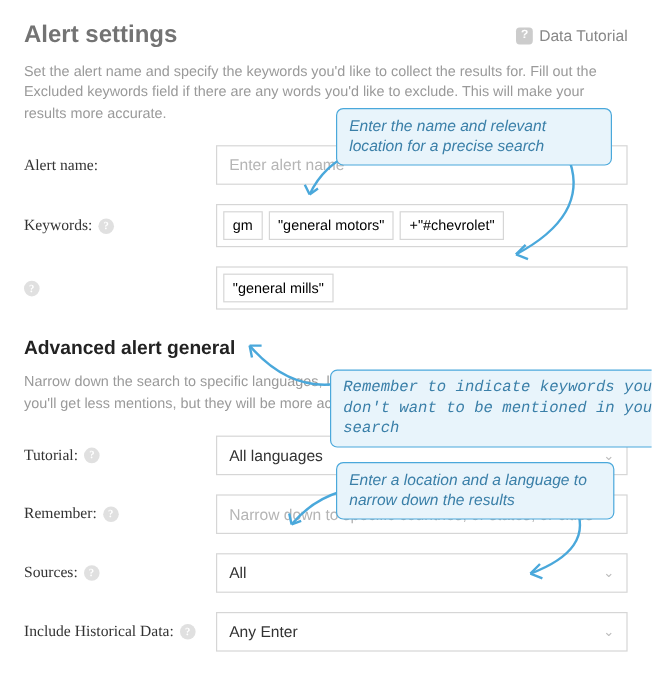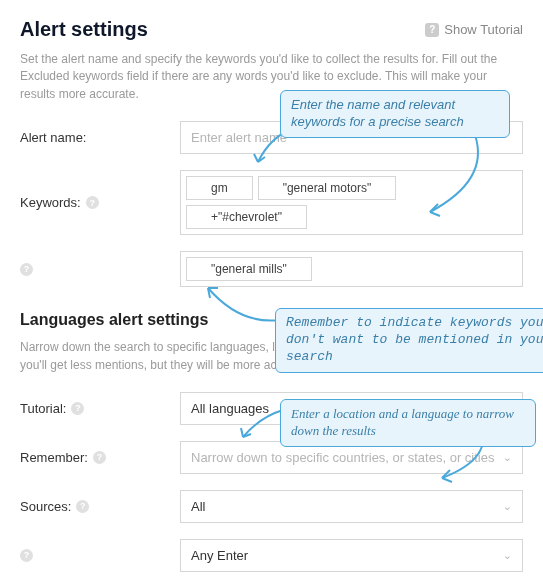--- a/index.html
+++ b/index.html
@@ -1,44 +1,44 @@
 <!DOCTYPE html>
 <html><head>
 <meta charset="utf-8">
 <style>
 * { box-sizing: border-box; margin: 0; padding: 0; }
 body { font-family: -apple-system, BlinkMacSystemFont, "Segoe UI", Arial, sans-serif; font-size: 13px; color: #333; background: #fff; width: 543px; padding: 18px 20px; position: relative; }
 .header-row { display: flex; justify-content: space-between; align-items: center; margin-bottom: 10px; }
-h1 { font-size: 20px; font-weight: 700; color: #0f172a; }
+h1 { font-size: 20px; font-weight: 700; color: #737373; }
 h2 { font-size: 16px; font-weight: 700; color: #222; margin: 24px 0 10px; }
 .tutorial { color: #888; font-size: 13px; cursor: pointer; display: flex; align-items: center; gap: 5px; }
 .help-icon { width: 14px; height: 14px; border-radius: 3px; background: #ccc; color: #fff; font-size: 10px; font-weight: 700; display: inline-flex; align-items: center; justify-content: center; }
 .desc { color: #9a9a9a; font-size: 12px; line-height: 1.45; margin-bottom: 18px; max-width: 500px; }
 .form-row { display: flex; align-items: center; margin-bottom: 16px; }
-.label-col { width: 160px; color: #333; font-size: 13px; display: flex; align-items: center; gap: 5px; }
+.label-col { width: 160px; color: #333; font-size: 13px; display: flex; align-items: center; gap: 5px; font-family: Liberation Serif, serif; }
 .hint { width: 13px; height: 13px; border-radius: 50%; background: #e0e0e0; color: #fff; font-size: 9px; font-weight: 700; display: inline-flex; align-items: center; justify-content: center; }
 .input-col { flex: 1; }
 input[type="text"], .select { width: 100%; border: 1px solid #d6d6d6; padding: 8px 10px; font-size: 13px; color: #333; background: #fff; font-family: inherit; }
 input::placeholder { color: #b5b5b5; }
 .tags-box { border: 1px solid #d6d6d6; padding: 5px; display: flex; gap: 5px; flex-wrap: wrap; min-height: 36px; align-items: center; }
-.tag { border: 1px solid #d6d6d6; padding: 4px 24px; font-size: 12px; color: #404040; background: #fff; }
+.tag { border: 1px solid #d6d6d6; padding: 4px 7px; font-size: 12px; color: #000000; background: #fff; }
 .select { display: flex; justify-content: space-between; align-items: center; cursor: pointer; }
 .select.placeholder span:first-child { color: #b5b5b5; }
 .chev { color: #bbb; font-size: 11px; }
 .callout { position: absolute; background: #e8f4fb; border: 1.5px solid #4aa8db; border-radius: 6px; padding: 6px 10px; font-size: 13px; font-style: italic; color: #3a7fa8; line-height: 1.3; z-index: 10; }
 svg.arrow { position: absolute; z-index: 9; pointer-events: none; }
 </style>
 </head>
 <body>
 
 <div class="header-row">
   <h1>Alert settings</h1>
   <div class="tutorial">
     <span class="help-icon">?</span>
-    <span>Show Tutorial</span>
+    <span>Data Tutorial</span>
   </div>
 </div>
 
 <p class="desc">Set the alert name and specify the keywords you'd like to collect the results for. Fill out the Excluded keywords field if there are any words you'd like to exclude. This will make your results more accurate.</p>
 
 <div class="form-row">
   <div class="label-col">
       <span>Alert name:</span>
     </div>
   <div class="input-col">
@@ -64,21 +64,21 @@
   <div class="label-col">
     <span class="hint">?</span>
   </div>
   <div class="input-col">
     <div class="tags-box">
       <span class="tag">"general mills"</span>
     </div>
   </div>
 </div>
 
-<h2>Languages alert settings</h2>
+<h2>Advanced alert general</h2>
 
 <p class="desc">Narrow down the search to specific languages, locations, sources, and date range. This way, you'll get less mentions, but they will be more accurate.</p>
 
 <div class="form-row">
   <div class="label-col">
     <span>Tutorial:</span>
     <span class="hint">?</span>
   </div>
   <div class="input-col">
     <div class="select">
@@ -109,33 +109,34 @@
   <div class="input-col">
     <div class="select">
       <span>All</span>
       <span class="chev">⌄</span>
     </div>
   </div>
 </div>
 
 <div class="form-row">
   <div class="label-col">
+    <span>Include Historical Data:</span>
     <span class="hint">?</span>
   </div>
   <div class="input-col">
     <div class="select">
       <span>Any Enter</span>
       <span class="chev">⌄</span>
     </div>
   </div>
 </div>
 
-<div class="callout" style="top:90px; left:280px; width:230px;">Enter the name and relevant keywords for a precise search</div>
+<div class="callout" style="top:90px; left:280px; width:230px;">Enter the name and relevant location for a precise search</div>
 <div class="callout" style="top:308px; left:275px; width:288px;font-family:Liberation Mono, monospace;">Remember to indicate keywords you don't want to be mentioned in your search</div>
-<div class="callout" style="top:399px; left:280px; width:256px;font-family:Liberation Serif, serif;">Enter a location and a language to narrow down the results</div>
+<div class="callout" style="top:385px; left:280px; width:232px;">Enter a location and a language to narrow down the results</div>
 
 <svg class="arrow" style="top:122px; left:250px;" width="60" height="50">
   <path d="M45 5 Q20 15 8 40" stroke="#4aa8db" stroke-width="2" fill="none"></path>
   <path d="M8 40 L4 32 M8 40 L15 35" stroke="#4aa8db" stroke-width="2" fill="none"></path>
 </svg>
 <svg class="arrow" style="top:130px; left:420px;" width="80" height="90">
   <path d="M55 5 Q70 50 10 82" stroke="#4aa8db" stroke-width="2" fill="none"></path>
   <path d="M10 82 L18 74 M10 82 L20 86" stroke="#4aa8db" stroke-width="2" fill="none"></path>
 </svg>
 <svg class="arrow" style="top:280px; left:200px;" width="90" height="50">

